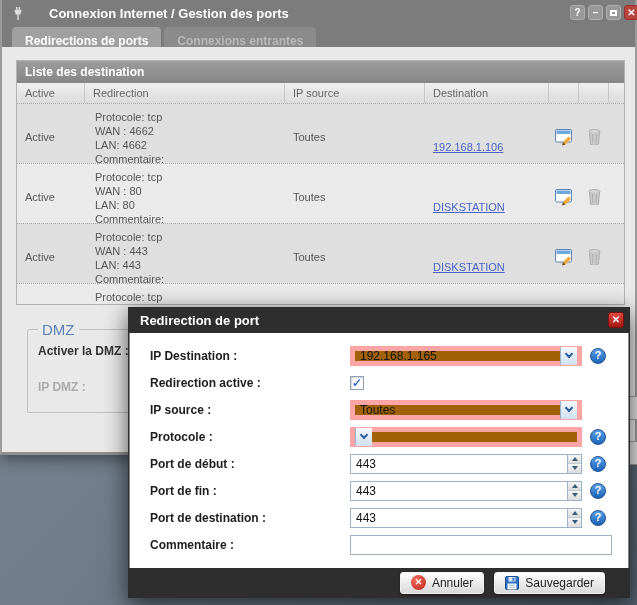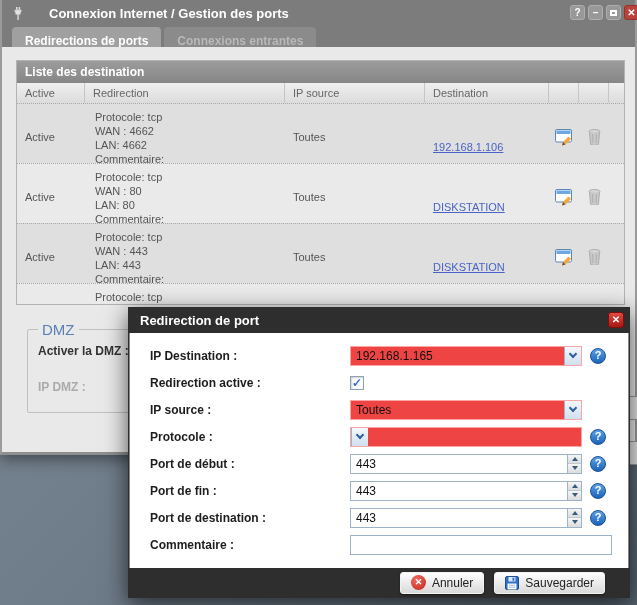--- a/index.html
+++ b/index.html
@@ -68,21 +68,21 @@
   .modal-header { height:26px; display:flex; align-items:center; position:relative; }
   .modal-title { color:#fff; font-weight:bold; font-size:13px; padding-left:12px; }
   .modal-close { position:absolute; right:6px; top:5px; width:16px; height:16px;
     background:linear-gradient(#e04b43,#a61713); border:1px solid #7e100c;
     border-radius:3px; color:#fff; font-size:10px; font-weight:bold;
     display:flex; align-items:center; justify-content:center; line-height:1; }
   .modal-body { background:#fff; margin:0 1px; height:235px; padding-top:9px;
     border:1px solid #888; border-top:none; border-bottom:none; }
   .frow { display:flex; align-items:center; height:27px; padding-left:20px; }
   .flabel { width:200px; font-weight:bold; font-size:12px; color:#1d1d1d; }
-  .combo { width:232px; height:20px; border:1px solid #fca5a5; background:#ef4444;
+  .combo { width:232px; height:20px; border:5px solid #fca5a5; background:#a16207;
     display:flex; align-items:center; }
   .combo-value { flex:1; font-size:12px; color:#111; padding-left:5px; }
   .combo-btn { width:17px; height:18px; background:linear-gradient(#f4f8fb,#cfe0ef);
     border-left:1px solid #9cb3c9; display:flex; align-items:center; justify-content:center; }
   .chev { width:6px; height:6px; border-right:2px solid #2f5f9f;
     border-bottom:2px solid #2f5f9f; transform:rotate(45deg); margin-top:-3px; }
   .spinbox { width:232px; height:20px; border:1px solid #9cb3c9; background:#fff;
     display:flex; align-items:stretch; }
   .spin-value { flex:1; font-size:12px; color:#111; padding-left:5px;
     display:flex; align-items:center; }

